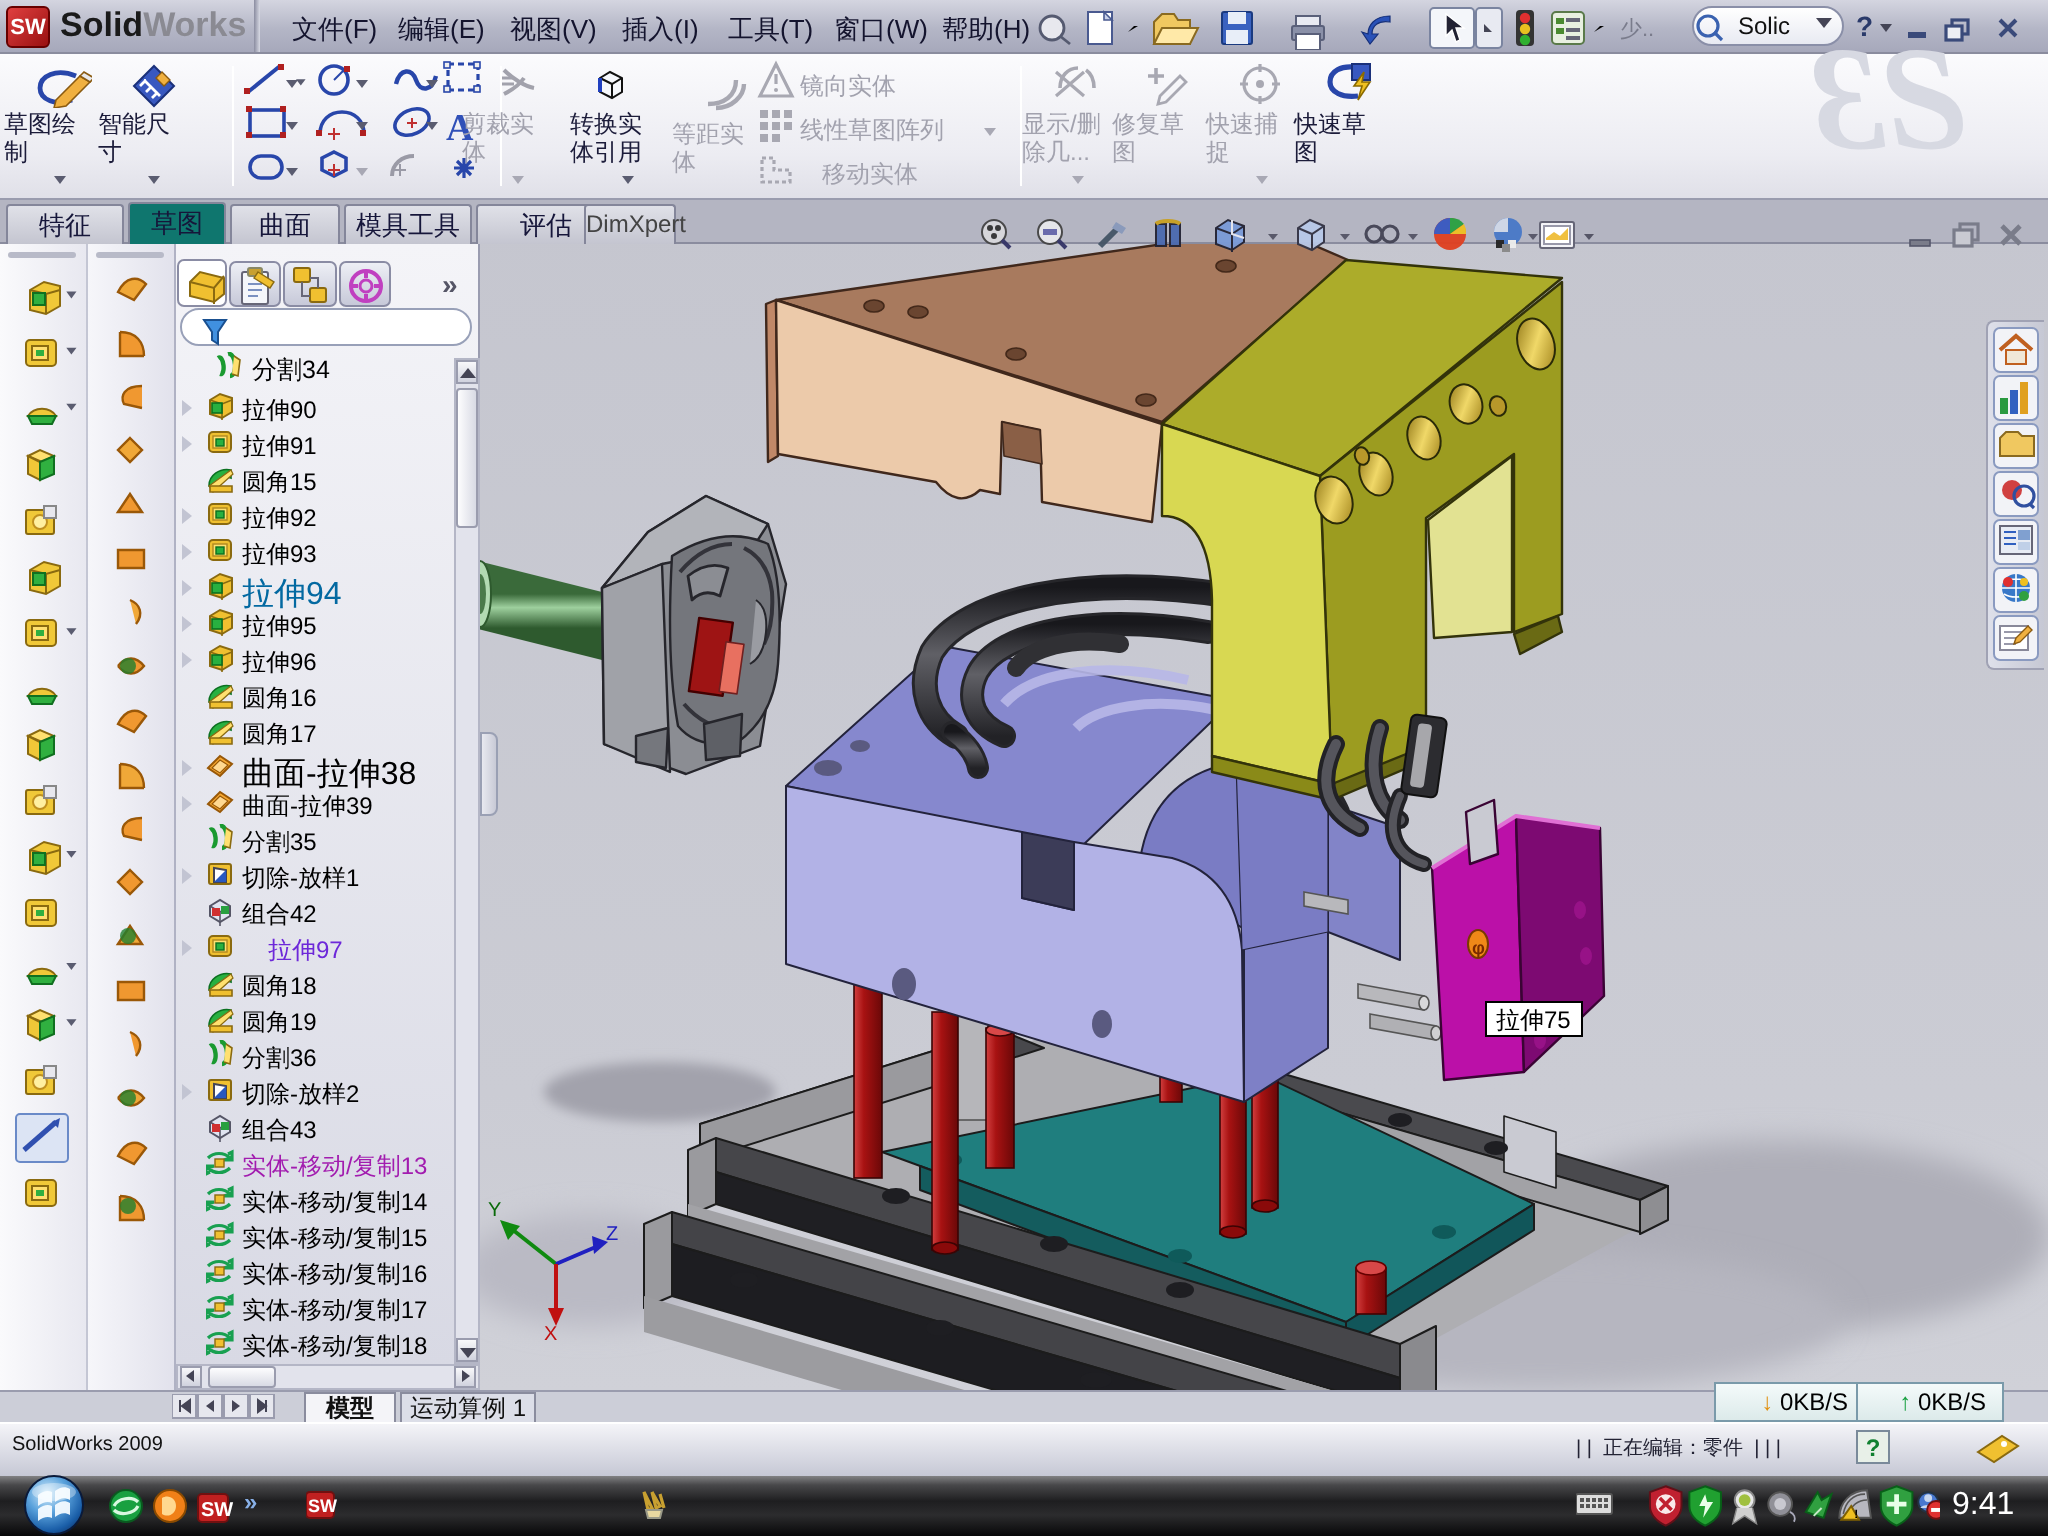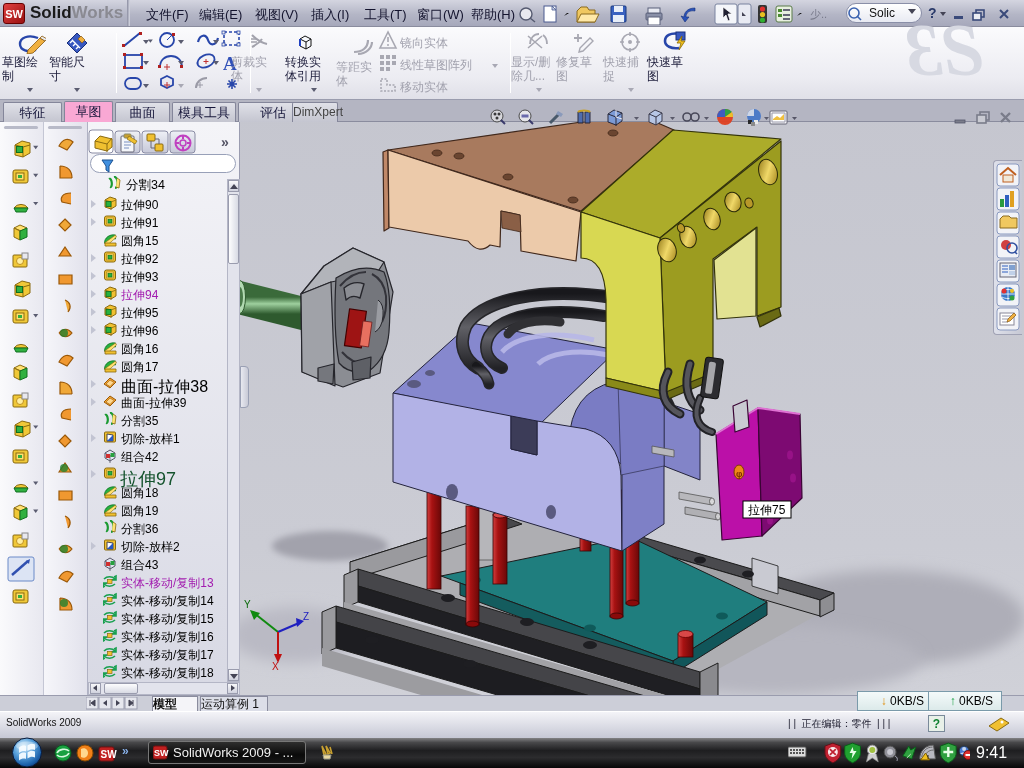--- a/index.html
+++ b/index.html
@@ -12,27 +12,27 @@
 .menu{top:6px;font-size:13px;color:#14142e}
 #searchpill{left:846px;top:3px;width:76px;height:20px;background:linear-gradient(#fff,#e8eaf2);border:1px solid #8a8fa8;border-radius:10px;font-size:12px;color:#111;line-height:18px;padding-left:22px}
 #ribbon{left:0;top:27px;width:1024px;height:73px;background:linear-gradient(#fbfbfd,#ececf2 70%,#e0e0e8);border-bottom:1px solid #9a9cae}
 .cap{position:absolute;text-align:left;font-size:12px;line-height:14px;color:#1c1c3a;width:56px}
 .gray{color:#a2a2ae}
 .vsep{top:33px;width:1px;height:60px;background:#c6c8d4;border-right:1px solid #fff}
 .dar{position:absolute;width:0;height:0;border-top:4px solid #5a5c70;border-left:3px solid transparent;border-right:3px solid transparent}
 .dar.g{border-top-color:#a8a8b4}
 #tabrow{left:0;top:100px;width:1024px;height:22px;background:#b4b5c2;border-bottom:1px solid #8a8c9e}
 .tab{top:102px;height:20px;background:linear-gradient(#e0e1e8,#c4c5d0);border:1px solid #84869a;border-bottom:none;border-radius:2px 2px 0 0;font-size:13px;color:#16163a;text-align:center;line-height:19px}
-.tab.active{background:#f9a8d4;top:101px;height:21px;z-index:3}
+.tab.active{background:#0f766e;top:101px;height:21px;z-index:3}
 #lbar1{left:0;top:122px;width:44px;height:573px;background:linear-gradient(90deg,#fafafc,#e8e8f0);border-right:1px solid #c4c6d4}
 #lbar2{left:44px;top:122px;width:44px;height:573px;background:linear-gradient(90deg,#f6f6fa,#e2e2ec);border-right:1px solid #b0b2c4}
 #fmpanel{left:88px;top:122px;width:152px;height:561px;background:linear-gradient(#f4f4f8,#d8d9e4);border-right:1px solid #9a9cb0}
 #filterbox{left:90px;top:154px;width:146px;height:19px;background:#fff;border:1px solid #98a0b8;border-radius:10px}
 #mtabrow{left:0;top:695px;width:1024px;height:16px;background:#ccced8;border-top:1px solid #9a9cae}
-.mtab{top:696px;height:15px;background:#dcdee8;border:1px solid #8a8c9e;border-bottom:none;font-size:12px;color:#111;line-height:14px}
+.mtab{top:696px;height:15px;background:#dcdee8;border:1px solid #8a8c9e;border-bottom:none;font-size:12px;color:#111;text-align:center;line-height:14px}
 #statusbar{left:0;top:711px;width:1024px;height:27px;background:linear-gradient(#f4f4f8,#c6c8d5);border-top:1px solid #fff;font-size:10px;color:#111}
 #taskbar{left:0;top:738px;width:1024px;height:30px;background:linear-gradient(#828284 0%,#48484a 15%,#1e1e20 42%,#2c2c2e 65%,#070708 100%)}
 .taskbtn{top:741px;height:23px;background:linear-gradient(#3e3e3e,#101010 60%,#1a1a1a);border:1px solid #666;border-radius:3px;color:#f0f0f0;font-size:13px;line-height:21px}
 #clock{left:976px;top:744px;color:#fff;font-size:16px}
 .kbs{top:691px;height:20px;background:linear-gradient(#f4fafa,#dceaea);border:1px solid #7a9aaa;font-size:12px;color:#000;line-height:18px;text-align:right;padding-right:8px}
 </style></head>
 <body>
 <div id="root">
 <svg id="scene" class="abs" style="left:0;top:0" width="1024" height="768" viewBox="0 0 1024 768">
 <defs>
@@ -454,21 +454,21 @@
         <rect x="14" y="8" width="4" height="4"></rect>
         <rect x="2" y="14" width="4" height="4"></rect>
         <rect x="8" y="14" width="4" height="4"></rect>
       </g>
     </svg>
 <div class="cap gray abs" style="left:400px;top:58px;width:100px;text-align:left">线性草图阵列</div>
 <div class="dar g" style="left:492px;top:64px"></div>
 <svg class="abs" style="left:378px;top:76px" width="20" height="18">
       <path d="M3 3h6v6h8v6H3z" fill="none" stroke="#a8a8b2" stroke-width="1.6" stroke-dasharray="2 1.5"></path>
     </svg>
-<div class="cap gray abs" style="left:400px;top:80px;width:70px;text-align:left">移动实体</div>
+<div class="cap gray abs" style="left:400px;top:80px;width:70px;text-align:center">移动实体</div>
 <div class="vsep abs" style="left:510px"></div>
 <svg class="abs" style="left:524px;top:30px" width="26" height="24">
       <path d="M6 14c0-6 4-10 9-10m4 1c3 2 4 5 4 9" fill="none" stroke="#a8a8b2" stroke-width="1.8"></path>
       <path d="M4 6l14 12M18 6L4 18" stroke="#a8a8b2" stroke-width="1.6"></path>
     </svg>
 <div class="cap gray" style="left:511px;top:55px">显示/删<br>除几...</div>
 <div class="dar g" style="left:536px;top:88px"></div>
 <svg class="abs" style="left:570px;top:30px" width="24" height="24">
       <path d="M4 8h8M8 4v8" stroke="#a8a8b2" stroke-width="1.8"></path>
       <path d="M10 18L20 8l3 3-10 10-4 1z" fill="none" stroke="#a8a8b2" stroke-width="1.4"></path>
@@ -729,21 +729,21 @@
         <rect x="3.5" y="4" width="7" height="6" fill="#ffe070" stroke="#b08820" stroke-width="0.7"></rect>
         <rect x="5" y="5.5" width="4" height="3.5" fill="#28b040" stroke="#0a7020" stroke-width="0.7"></rect>
       </svg>
 <div class="abs" style="left:121px;top:269px;font-size:12px;color:#000;white-space:nowrap">拉伸93</div>
 <div class="abs" style="left:91px;top:290px;width:0;height:0;border-left:5px solid #c2c4d2;border-top:4px solid transparent;border-bottom:4px solid transparent"></div>
 <svg class="abs" style="left:103px;top:286px" width="14" height="15" viewBox="0 0 14 15">
         <path d="M2 4l5-3 6 2v7l-5 3-6-2z" fill="#f0c030" stroke="#8a6a10"></path>
         <path d="M2 4l6 2 5-2M8 6v8" fill="none" stroke="#8a6a10" stroke-width="0.8"></path>
         <rect x="3" y="5.5" width="5" height="5" fill="#28b040" stroke="#0a7020" stroke-width="0.8"></rect>
       </svg>
-<div class="abs" style="left:121px;top:287px;font-size:12px;color:#a21caf;white-space:nowrap">拉伸94</div>
+<div class="abs" style="left:121px;top:287px;font-size:16px;color:#0369a1;white-space:nowrap">拉伸94</div>
 <div class="abs" style="left:91px;top:308px;width:0;height:0;border-left:5px solid #c2c4d2;border-top:4px solid transparent;border-bottom:4px solid transparent"></div>
 <svg class="abs" style="left:103px;top:304px" width="14" height="15" viewBox="0 0 14 15">
         <path d="M2 4l5-3 6 2v7l-5 3-6-2z" fill="#f0c030" stroke="#8a6a10"></path>
         <path d="M2 4l6 2 5-2M8 6v8" fill="none" stroke="#8a6a10" stroke-width="0.8"></path>
         <rect x="3" y="5.5" width="5" height="5" fill="#28b040" stroke="#0a7020" stroke-width="0.8"></rect>
       </svg>
 <div class="abs" style="left:121px;top:305px;font-size:12px;color:#000;white-space:nowrap">拉伸95</div>
 <div class="abs" style="left:91px;top:326px;width:0;height:0;border-left:5px solid #c2c4d2;border-top:4px solid transparent;border-bottom:4px solid transparent"></div>
 <svg class="abs" style="left:103px;top:322px" width="14" height="15" viewBox="0 0 14 15">
         <path d="M2 4l5-3 6 2v7l-5 3-6-2z" fill="#f0c030" stroke="#8a6a10"></path>
@@ -793,21 +793,21 @@
         <rect x="3" y="6" width="4" height="4" fill="#d03030"></rect>
         <rect x="7.5" y="5" width="4" height="4" fill="#28a040"></rect>
       </svg>
 <div class="abs" style="left:121px;top:449px;font-size:12px;color:#000;white-space:nowrap">组合42</div>
 <div class="abs" style="left:91px;top:470px;width:0;height:0;border-left:5px solid #c2c4d2;border-top:4px solid transparent;border-bottom:4px solid transparent"></div>
 <svg class="abs" style="left:103px;top:466px" width="14" height="15" viewBox="0 0 14 15">
         <rect x="1.5" y="2" width="11" height="10" rx="2" fill="#f0c030" stroke="#8a6a10"></rect>
         <rect x="3.5" y="4" width="7" height="6" fill="#ffe070" stroke="#b08820" stroke-width="0.7"></rect>
         <rect x="5" y="5.5" width="4" height="3.5" fill="#28b040" stroke="#0a7020" stroke-width="0.7"></rect>
       </svg>
-<div class="abs" style="left:120px;top:467px;font-size:18px;color:#14532d;white-space:nowrap">拉伸97</div>
+<div class="abs" style="left:134px;top:467px;font-size:12px;color:#6d28d9;white-space:nowrap">拉伸97</div>
 <svg class="abs" style="left:103px;top:484px" width="14" height="15" viewBox="0 0 14 15">
         <path d="M1.5 11A9 8 0 0 1 12.5 3l0 4a5 5 0 0 0-7 4z" fill="#28b040" stroke="#0a7020" stroke-width="0.8"></path>
         <path d="M1.5 11l11-8 1 2-10 9z" fill="#ffe070" stroke="#8a6a10" stroke-width="0.6"></path>
         <path d="M2 11h11v3H2z" fill="#f0c030" stroke="#8a6a10" stroke-width="0.8"></path>
       </svg>
 <div class="abs" style="left:121px;top:485px;font-size:12px;color:#000;white-space:nowrap">圆角18</div>
 <svg class="abs" style="left:103px;top:502px" width="14" height="15" viewBox="0 0 14 15">
         <path d="M1.5 11A9 8 0 0 1 12.5 3l0 4a5 5 0 0 0-7 4z" fill="#28b040" stroke="#0a7020" stroke-width="0.8"></path>
         <path d="M1.5 11l11-8 1 2-10 9z" fill="#ffe070" stroke="#8a6a10" stroke-width="0.6"></path>
         <path d="M2 11h11v3H2z" fill="#f0c030" stroke="#8a6a10" stroke-width="0.8"></path>
@@ -1042,21 +1042,20 @@
  <circle cx="11" cy="10" r="8" fill="#18a040" stroke="#0a5a20"></circle>
       <path d="M5 10c2-4 9-5 12-2M17 10c-2 4-9 5-12 2" stroke="#d8f8e0" stroke-width="1.6" fill="none"></path>
  <circle cx="33" cy="10" r="8" fill="#f08018" stroke="#8a4a00"></circle>
       <path d="M29 6c3-2 7 0 7 4s-4 6-7 4" fill="#ffd890"></path>
  <g transform="translate(47,2)">
         <rect x="0" y="2" width="15" height="14" rx="2" fill="#c02020" stroke="#701010"></rect>
         <text x="1.5" y="13" font-size="10" font-weight="bold" fill="#fff">SW</text>
       </g>
  <text x="70" y="12" font-size="12" font-weight="bold" fill="#88b0e8">»</text>
 </svg>
-<div class="taskbtn abs" style="left:148px;width:158px;background:linear-gradient(#2e2e2e,#0a0a0a 60%,#161616);border-color:#777"><span style="margin-left:24px">SolidWorks 2009 - ...</span></div>
 <svg class="abs" style="left:153px;top:745px" width="16" height="16">
       <rect x="0" y="1" width="14" height="13" rx="2" fill="#c02020" stroke="#701010"></rect>
       <text x="1" y="11" font-size="9" font-weight="bold" fill="#fff">SW</text>
     </svg>
 <svg class="abs" style="left:319px;top:745px" width="16" height="16">
       <path d="M3 1l2 9 2-1zM7 1l2 8 2-1zM11 2l2 7" stroke="#c8a030" stroke-width="1.6" fill="none"></path>
       <path d="M4 10h8l-1 4H5z" fill="#e8d8a0" stroke="#998"></path>
     </svg>
 <svg class="abs" style="left:788px;top:745px" width="20" height="14">
       <rect x="0" y="2" width="18" height="10" rx="1" fill="#ddd" stroke="#555"></rect>

